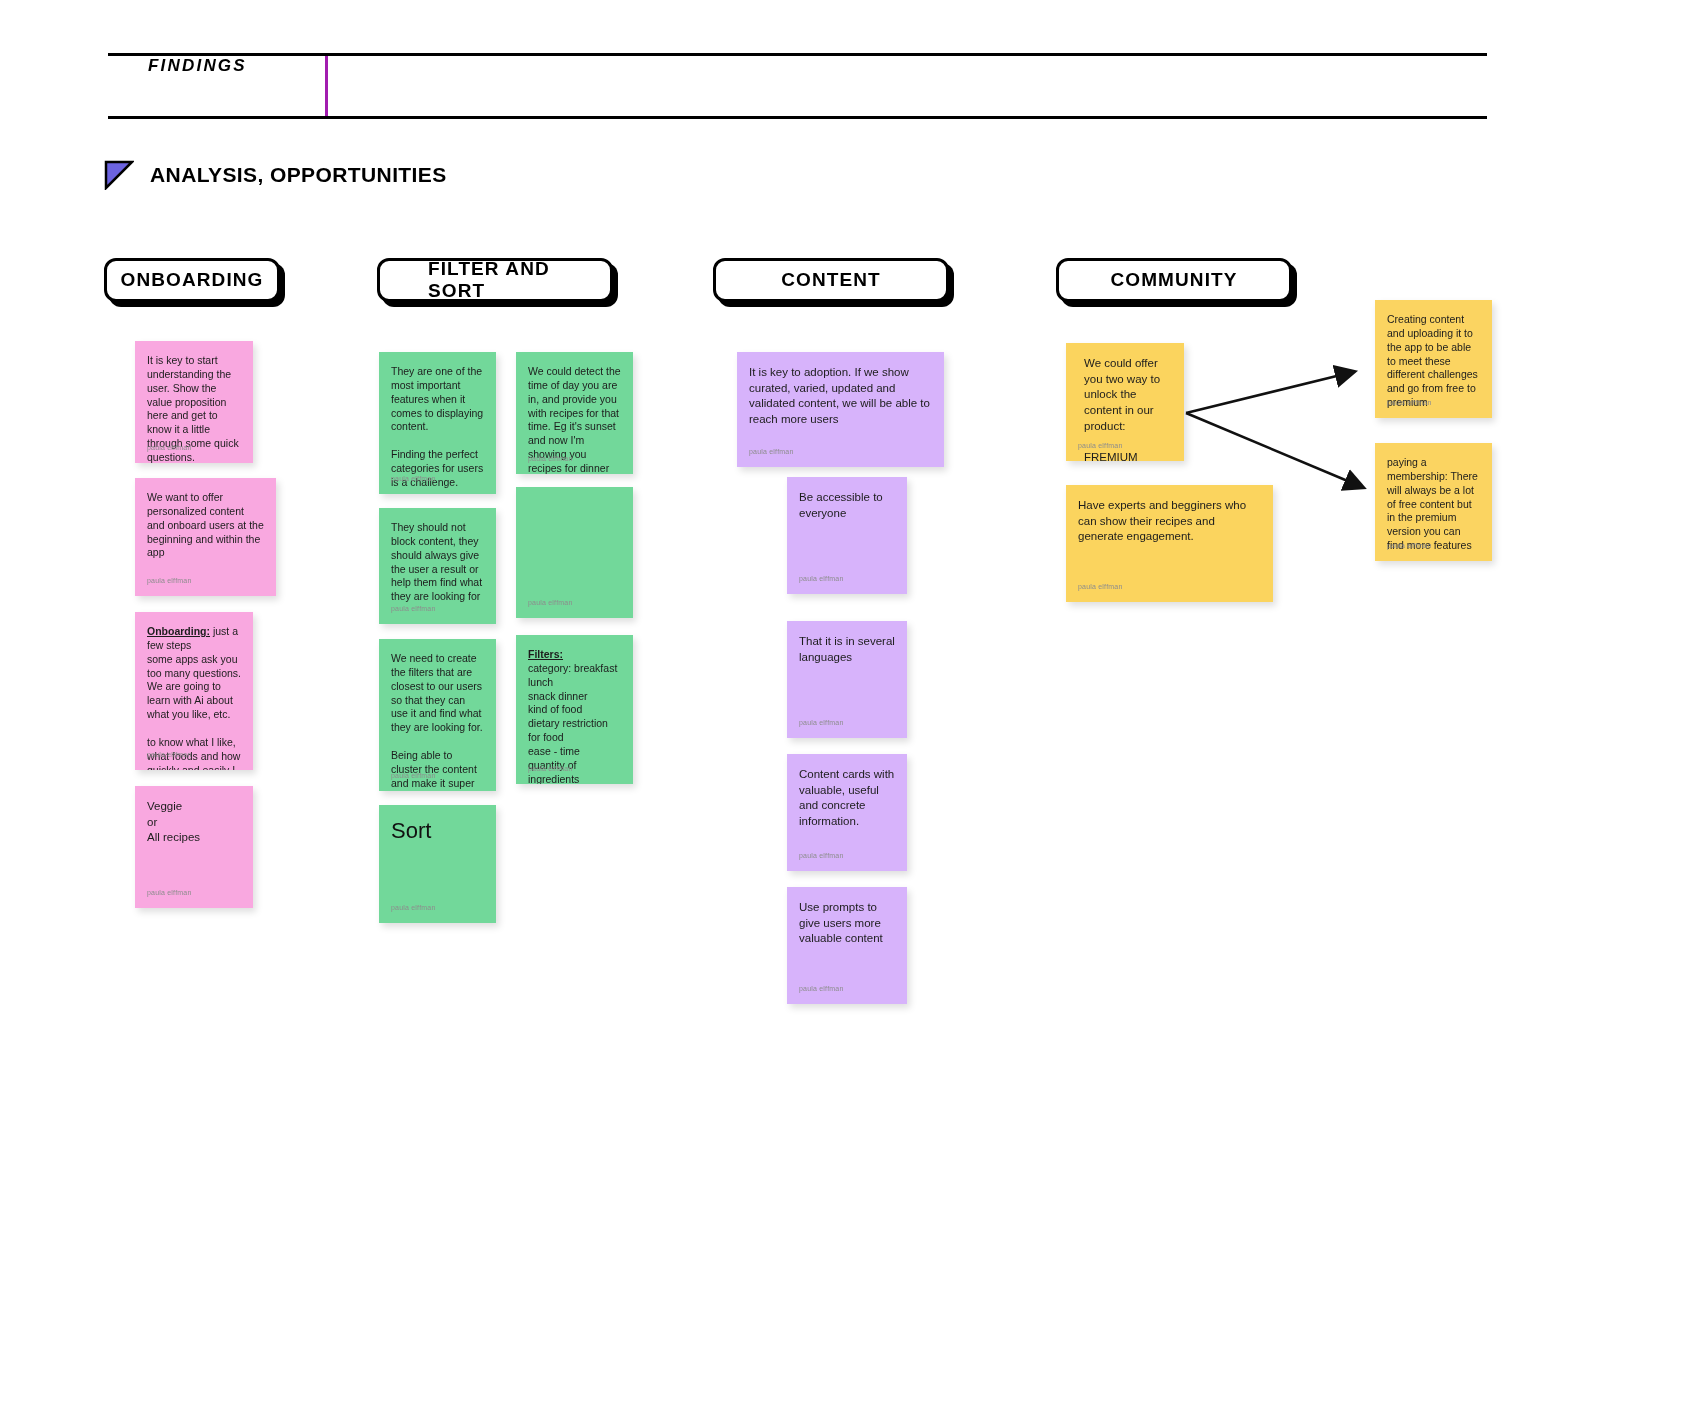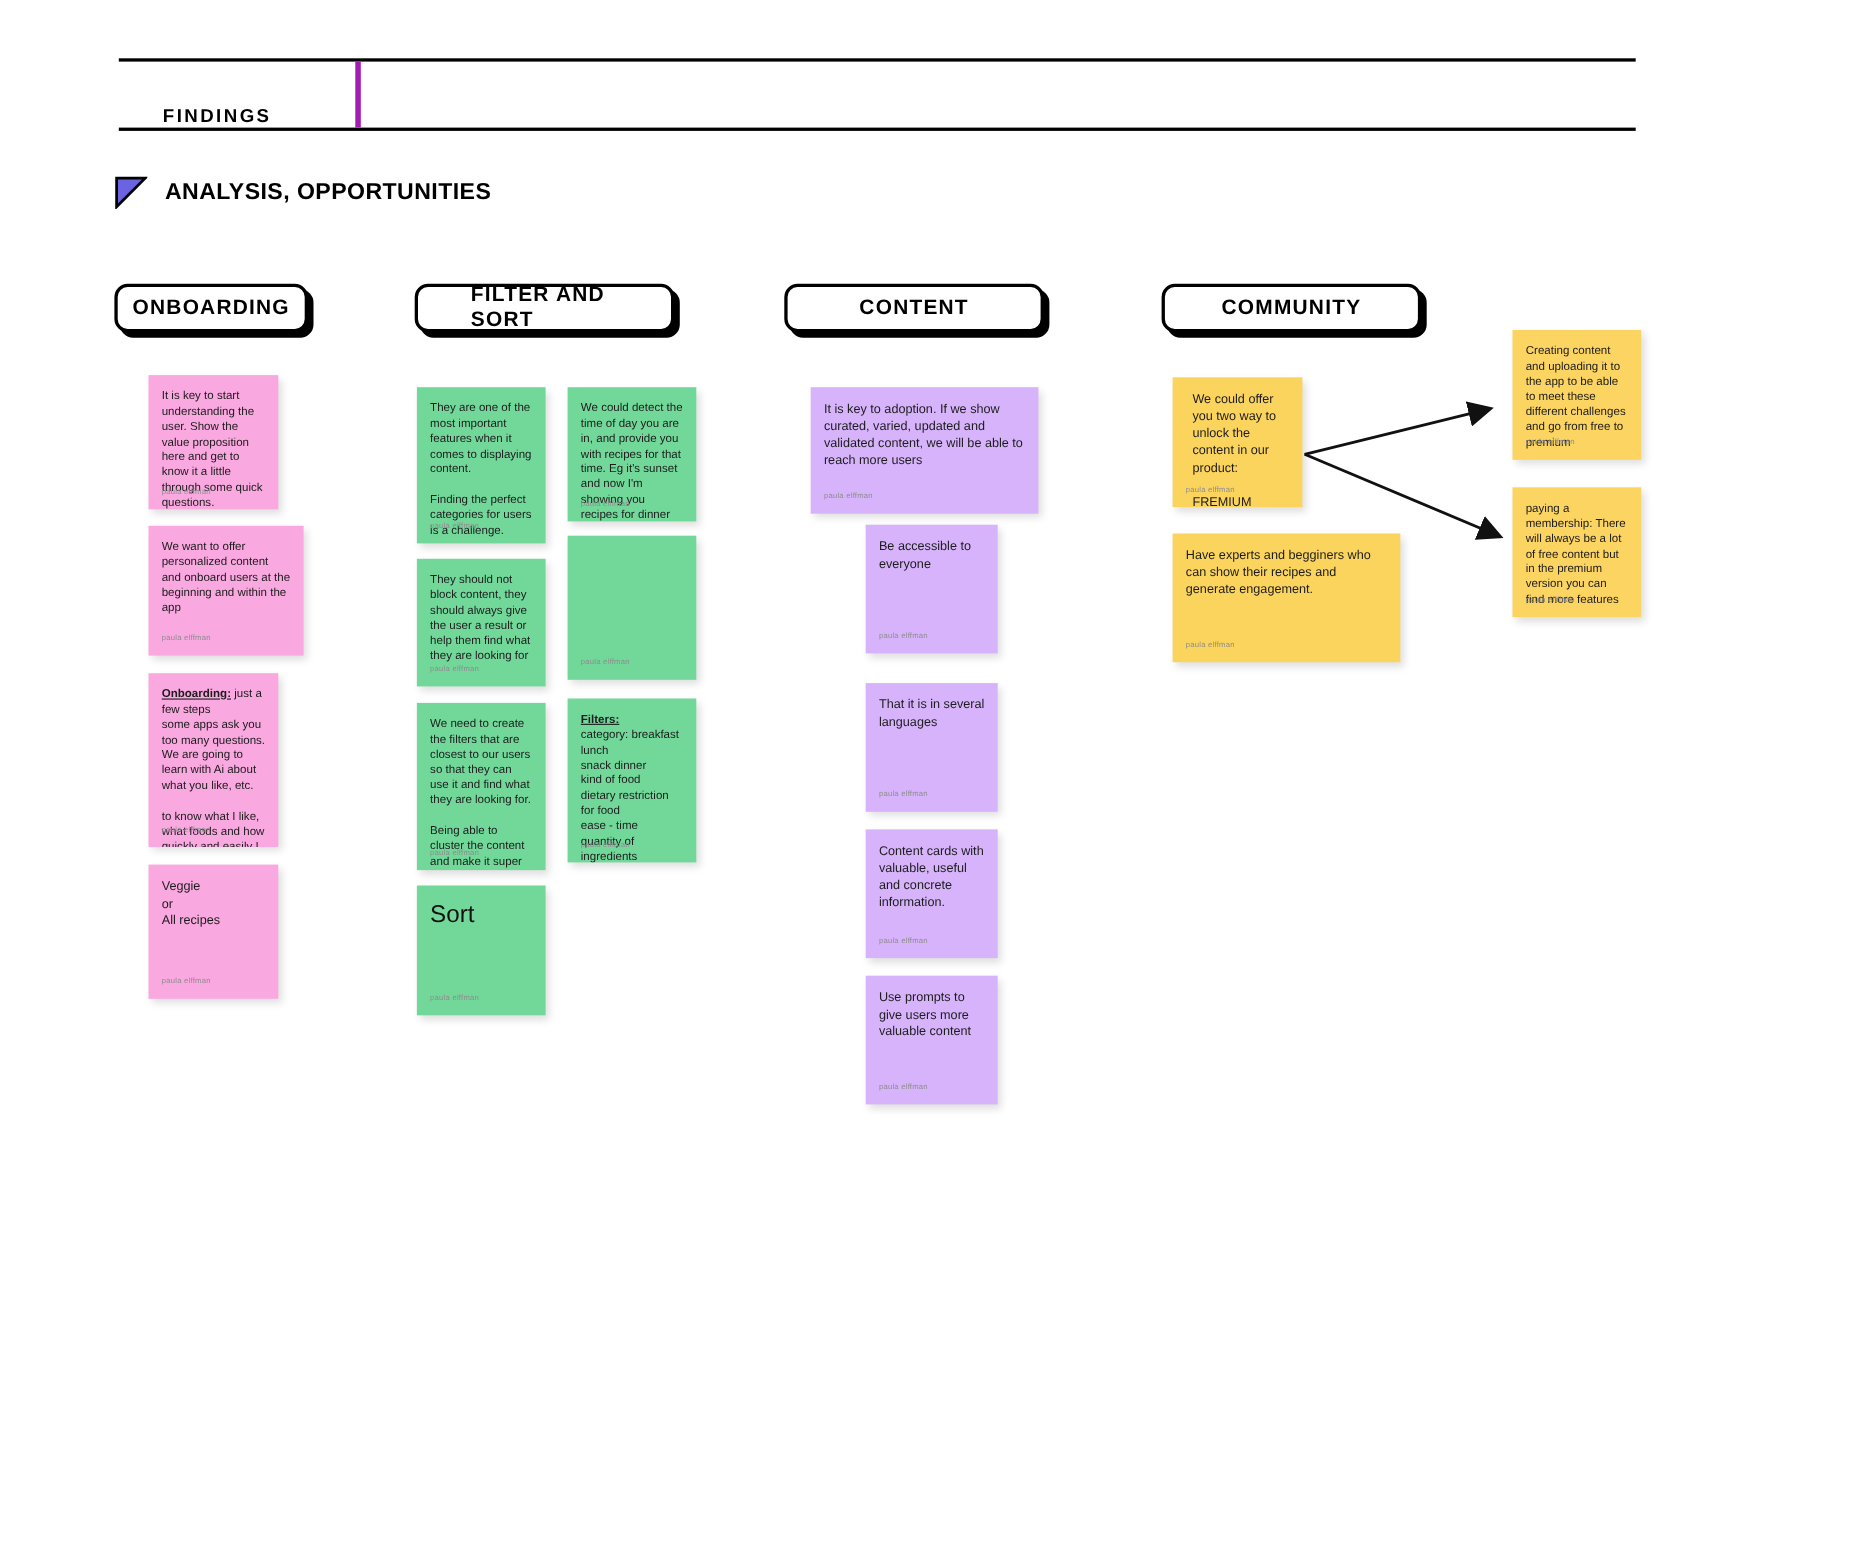--- a/index.html
+++ b/index.html
@@ -12,23 +12,24 @@
     -webkit-font-smoothing:antialiased;
   }
 
   
   .header-band{
     position:absolute;left:108px;top:53px;width:1379px;height:60px;
     border-top:3px solid #000;border-bottom:3px solid #000;
   }
   .header-cell-left{
     position:absolute;left:0;top:0;width:220px;height:100%;
-    display:flex;align-items:flex-end;
-    border-right:5px solid #a21caf;
+    display:flex;align-items:flex-start;
+    border-right:3px solid #a21caf;
     box-sizing:border-box;
+    font-style:italic;
   }
   .header-cell-left span{
     padding-left:40px;
     font-size:17px;font-weight:bold;letter-spacing:2.2px;color:#000;
   }
   .header-cell-right{
     position:absolute;left:223px;top:0;right:0;height:100%;
   }
 
   

